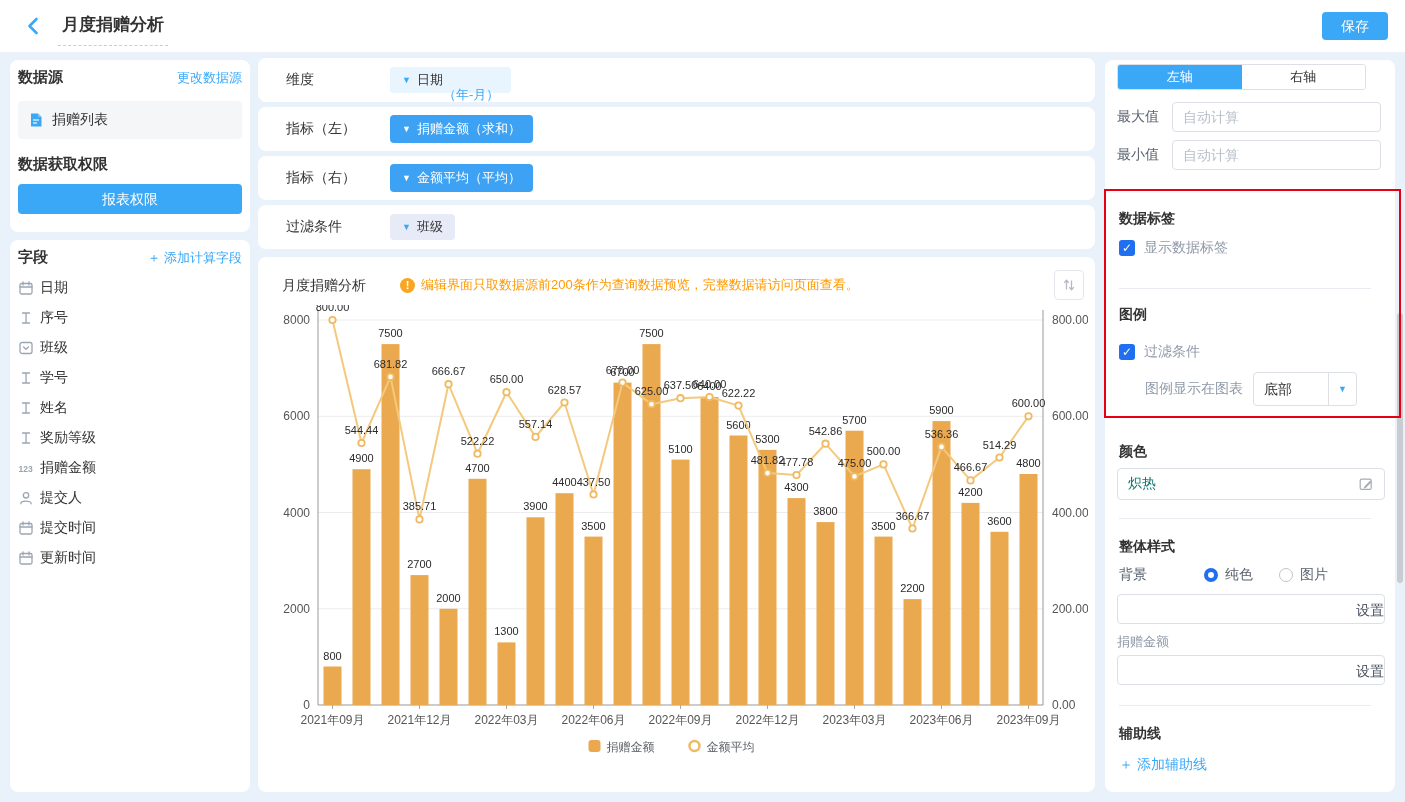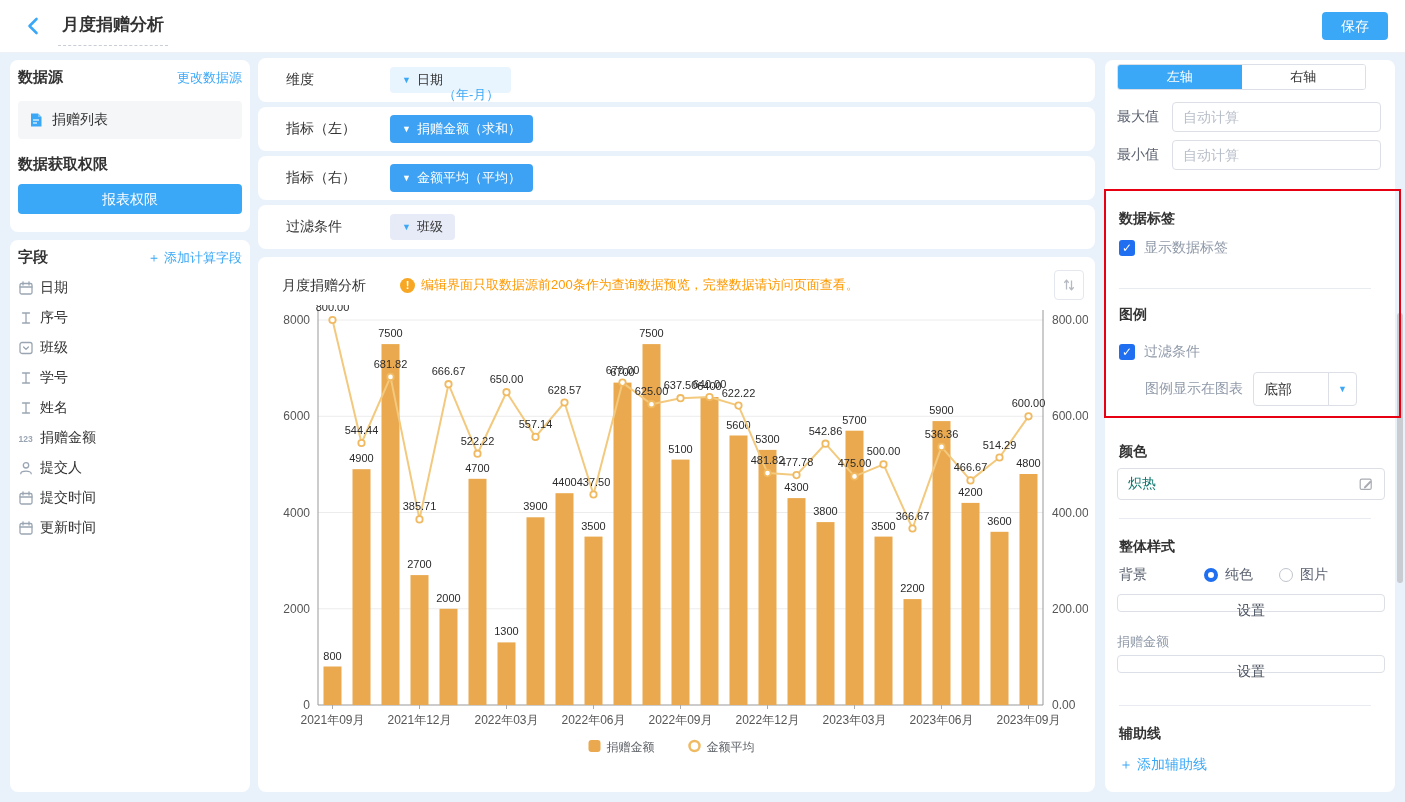--- a/index.html
+++ b/index.html
@@ -86,22 +86,22 @@
   .select-caret{width:27px;border-left:1px solid #dcdfe6;display:flex;align-items:center;
                 justify-content:center;color:#3ba8f7;font-size:9px;}
   .color-input{position:absolute;left:12px;width:268px;height:32px;border:1px solid #dcdfe6;
                border-radius:4px;display:flex;align-items:center;justify-content:space-between;
                padding:0 10px;box-sizing:border-box;font-size:14px;color:#0f766e;cursor:pointer;}
   .radio-row{position:absolute;left:14px;display:flex;align-items:center;}
   .radio{width:14px;height:14px;border-radius:50%;margin-right:7px;flex:0 0 auto;box-sizing:border-box;}
   .radio.on{border:4.5px solid #1f6ff0;background:#fff;}
   .radio.off{border:1.5px solid #c0c4cc;background:#fff;}
   .radio-label{font-size:14px;color:#5b6270;margin-right:26px;}
-  .set-btn{position:absolute;left:12px;width:268px;height:18px;border:1px solid #dcdfe6;border-radius:4px;
-           text-align:center;line-height:30px;font-size:14px;color:#4a5260;cursor:pointer;box-sizing:border-box;}
+  .set-btn{position:absolute;left:12px;width:268px;height:30px;border:1px solid #dcdfe6;border-radius:4px;
+           text-align:right;line-height:30px;font-size:14px;color:#4a5260;cursor:pointer;box-sizing:border-box;}
   .sub-label{position:absolute;left:12px;font-size:13px;color:#8f99a8;}
 
   .highlight-box{position:absolute;left:1104px;top:189px;width:297px;height:229px;
                  border:2px solid #e60012;box-sizing:border-box;pointer-events:none;z-index:9;}
   .scroll-thumb{position:absolute;left:1397px;top:313px;width:6px;height:270px;background:#c9ccd0;
                 border-radius:3px;}
 </style>
 </head>
 <body>
 
@@ -182,20 +182,28 @@
             </span>
             <span>学号</span>
           </div>
           <div class="field-item">
             <span class="fi">
               <svg width="16" height="16" viewBox="0 0 16 16">
                 <path d="M4.5 3 H11.5 M8 3 V13 M4.5 13 H11.5" stroke="#9aa5b3" stroke-width="1.3" fill="none" stroke-linecap="round" stroke-linejoin="round"></path>
               </svg>
             </span>
             <span>姓名</span>
+          </div>
+          <div class="field-item">
+            <span class="fi">
+              <svg width="16" height="16" viewBox="0 0 16 16">
+                <path d="M4.5 3 H11.5 M8 3 V13 M4.5 13 H11.5" stroke="#9aa5b3" stroke-width="1.3" fill="none" stroke-linecap="round" stroke-linejoin="round"></path>
+              </svg>
+            </span>
+            <span>奖励等级</span>
           </div>
           <div class="field-item">
             <span class="fi">
               <svg width="18" height="16" viewBox="0 0 18 16">
                 <text x="0.5" y="11.5" font-size="8.5" font-weight="bold" fill="#9aa5b3">123</text>
               </svg>
             </span>
             <span>捐赠金额</span>
           </div>
           <div class="field-item">

